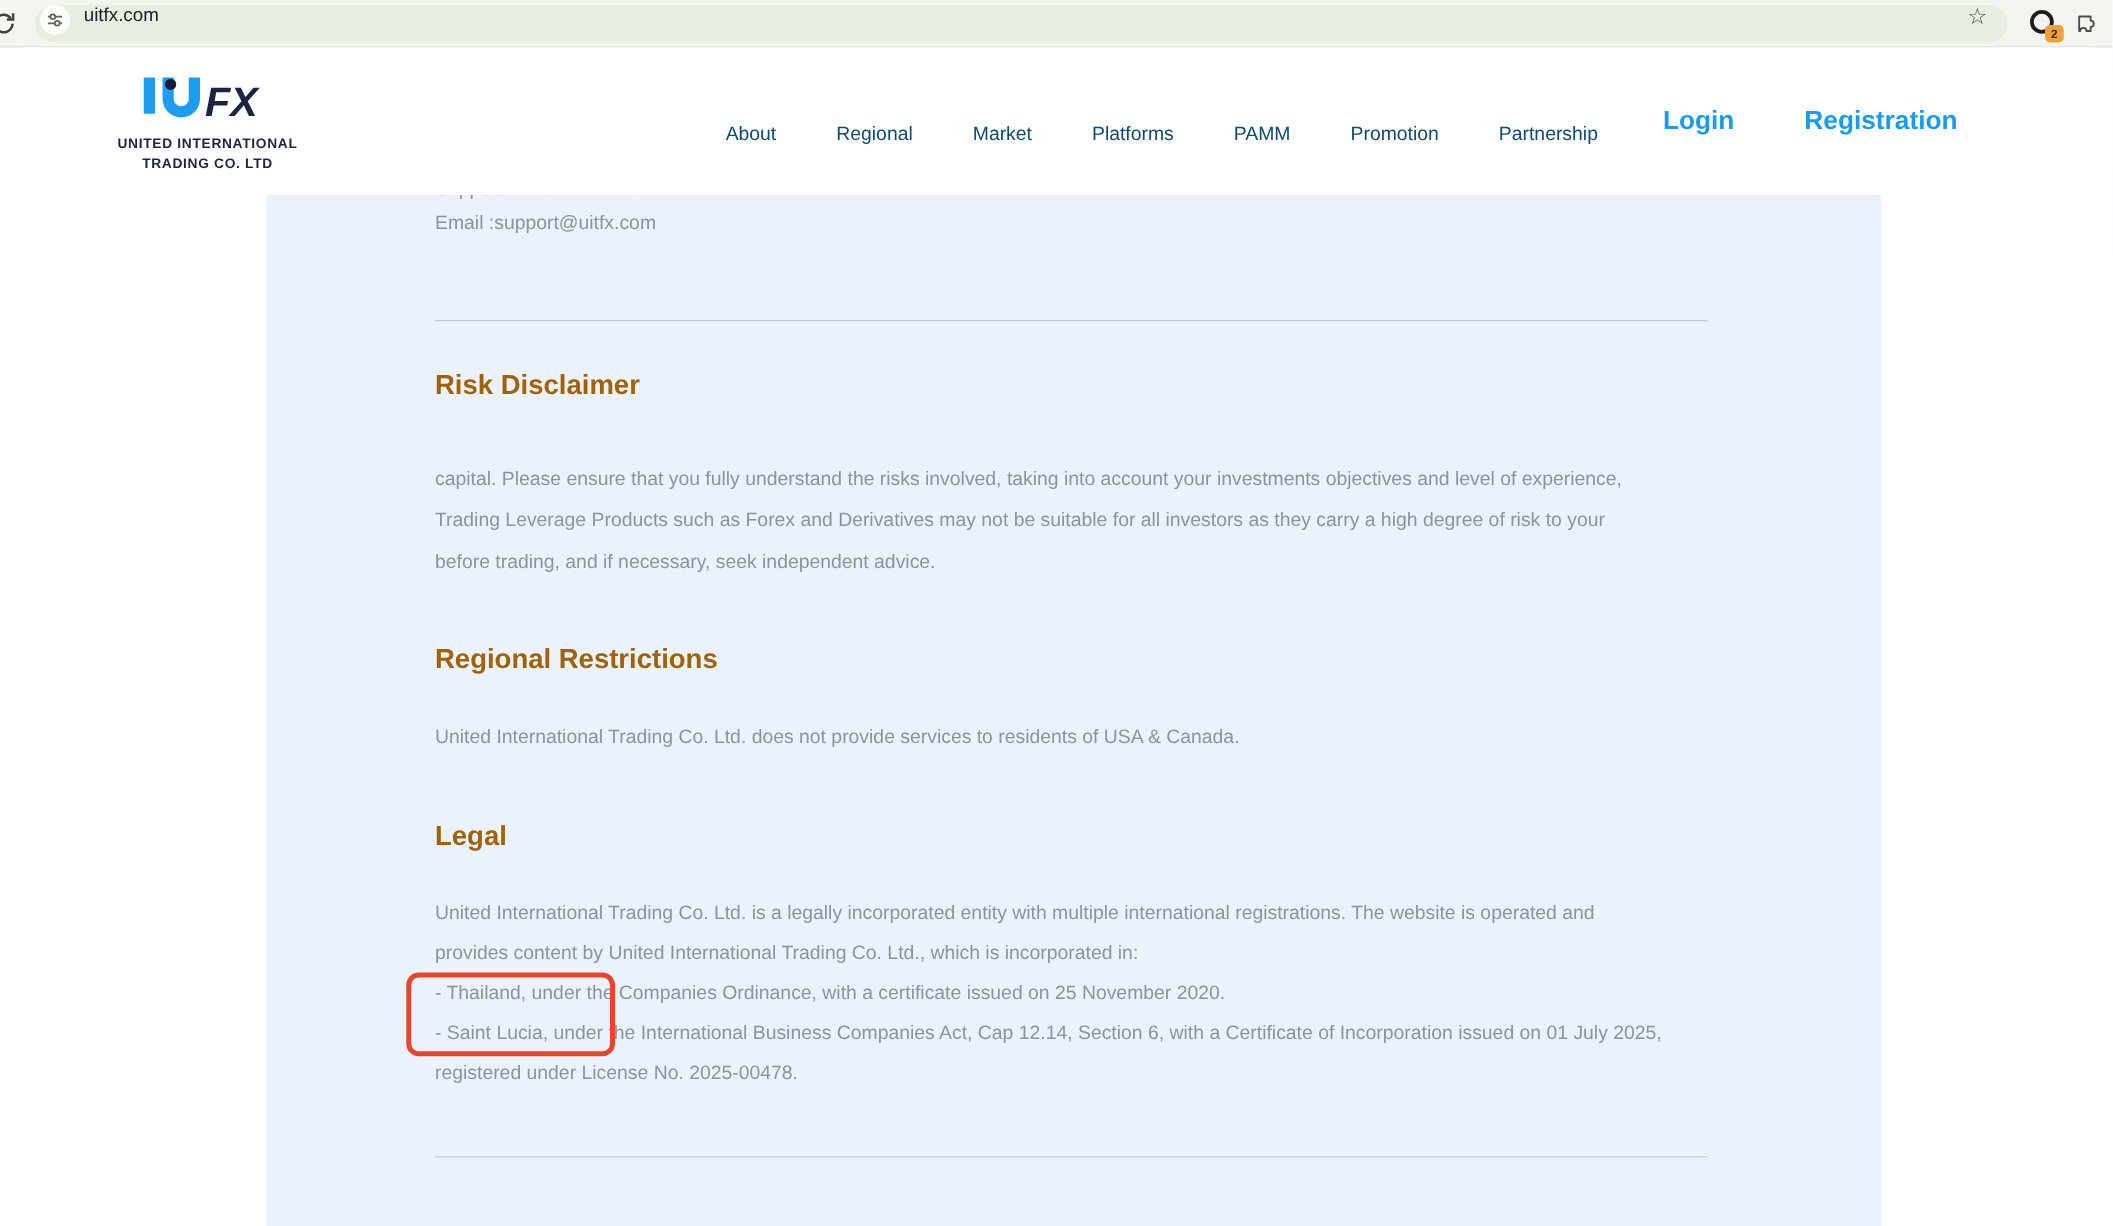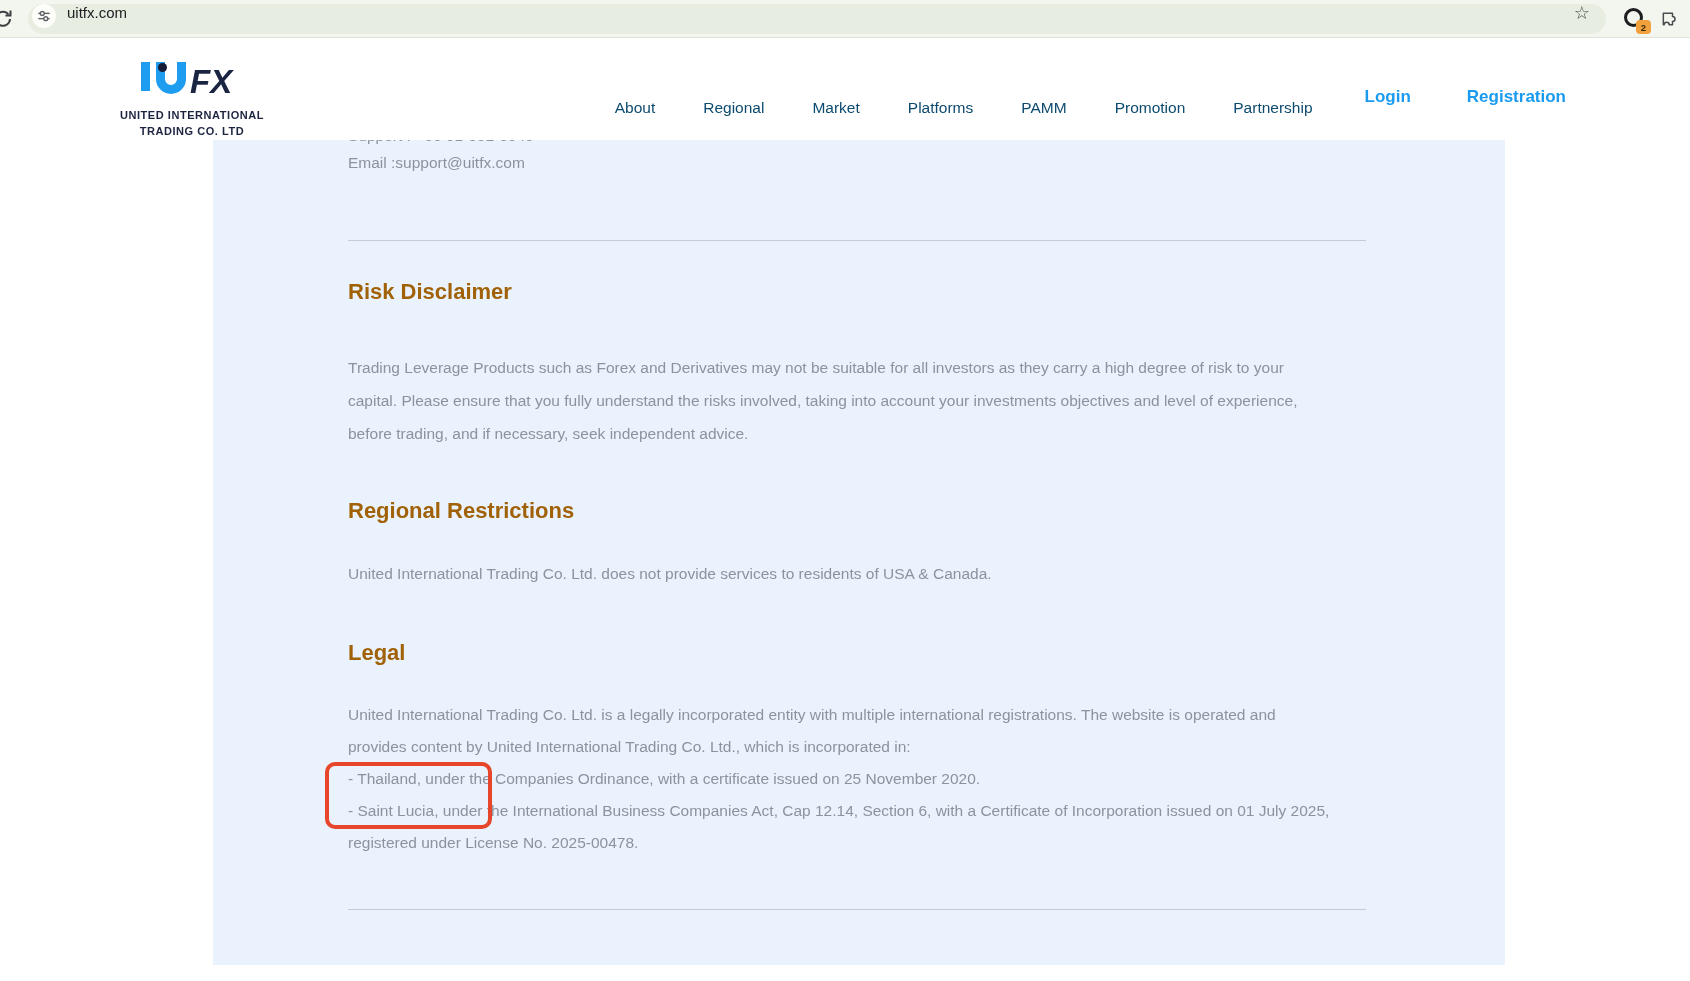--- a/index.html
+++ b/index.html
@@ -19,30 +19,30 @@
   .profile-wrap { position:absolute; right:42px; top:8px; width:24px; height:24px; }
   .profile-ring { position:absolute; left:0; top:0; width:19px; height:19px;
                   border:3.5px solid #1d1d1f; border-radius:50%; }
   .profile-badge { position:absolute; right:-3px; bottom:-2px; width:15px; height:14px;
                    background:#f0a13d; border-radius:4px; color:#3a2c00; font-size:9.5px;
                    font-weight:bold; display:flex; align-items:center; justify-content:center; }
   .puzzle { position:absolute; right:10px; top:9px; }
 
   
   .site-header { height:118px; background:#ffffff; display:flex; align-items:center;
-                 padding-left:120px; padding-right:96px; position:relative;border-radius:18px; }
+                 padding-left:94px; padding-right:96px; position:relative;border-radius:18px; }
   .logo { display:flex; flex-direction:column; align-items:center; }
   .logo-name { margin-top:2px; font-size:11px; font-weight:bold; color:#1c2440;
                letter-spacing:0.55px; line-height:14px; text-align:center; }
   .nav { margin-left:auto; display:flex; align-items:center; }
   .nav-item { padding:0 24px; font-size:15.5px; color:#0c4a6e; cursor:pointer;margin-top:22px; }
-  .nav-auth { padding:0 28px; font-size:17px; font-weight:bold; color:#1a9bf0; cursor:pointer; }
+  .nav-auth { padding:0 28px; font-size:21px; font-weight:bold; color:#1a9bf0; cursor:pointer; }
 
   
-  .panel { position:absolute; left:213px; top:140px; width:1292px; height:825px;
+  .panel { position:absolute; left:213px; top:156px; width:1292px; height:825px;
            background:#e9f2fd; overflow:hidden; }
   .panel .col { position:absolute; left:135px; width:1018px; }
   .gray { color:#8d939c; font-size:15.5px; }
   .divider { position:absolute; left:135px; width:1018px; height:1px; background:#c7cbd2; }
   .h2 { position:absolute; left:135px; font-size:22px; font-weight:bold; color:#a16207;
         line-height:26px; }
   .para { line-height:33px; white-space:nowrap; }
   .support-line { position:absolute; left:135px; top:-13px; line-height:18px; white-space:nowrap; }
   .email-line   { position:absolute; left:135px; top:14px;  line-height:18px; white-space:nowrap; }
   .red-annotation { position:absolute; left:112px; top:622px; width:167px; height:67px;
@@ -111,22 +111,22 @@
 
 <div class="panel">
 
   <div class="support-line gray">Support : +66 01-001-0040</div>
   <div class="email-line gray">Email :support@uitfx.com</div>
 
   <div class="divider" style="top:100px"></div>
 
   <div class="h2" style="top:139px">Risk Disclaimer</div>
   <div class="col para gray" style="top:211px">
+    <div>capital. Please ensure that you fully understand the risks involved, taking into account your investments objectives and level of experience,</div>
     <div>Trading Leverage Products such as Forex and Derivatives may not be suitable for all investors as they carry a high degree of risk to your</div>
-    <div>capital. Please ensure that you fully understand the risks involved, taking into account your investments objectives and level of experience,</div>
     <div>before trading, and if necessary, seek independent advice.</div>
   </div>
 
   <div class="h2" style="top:358px">Regional Restrictions</div>
   <div class="col para gray" style="top:417px">
     <div>United International Trading Co. Ltd. does not provide services to residents of USA &amp; Canada.</div>
   </div>
 
   <div class="h2" style="top:500px">Legal</div>
   <div class="col para gray" style="top:559px; line-height:32px">

